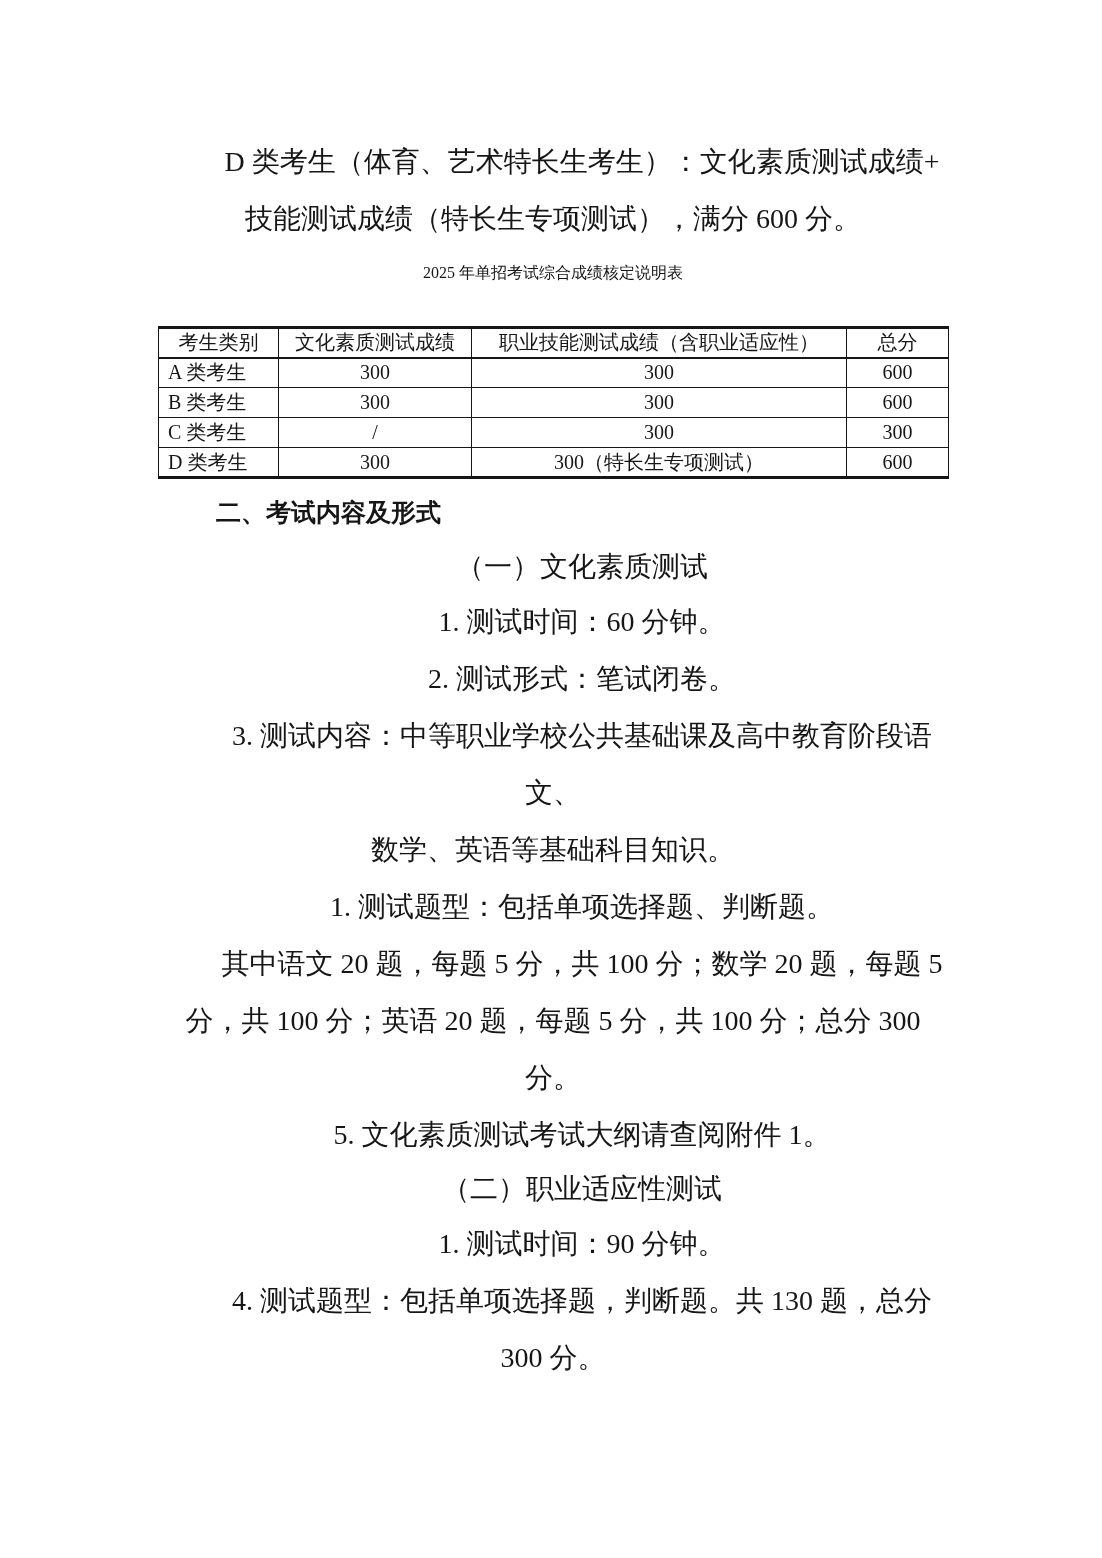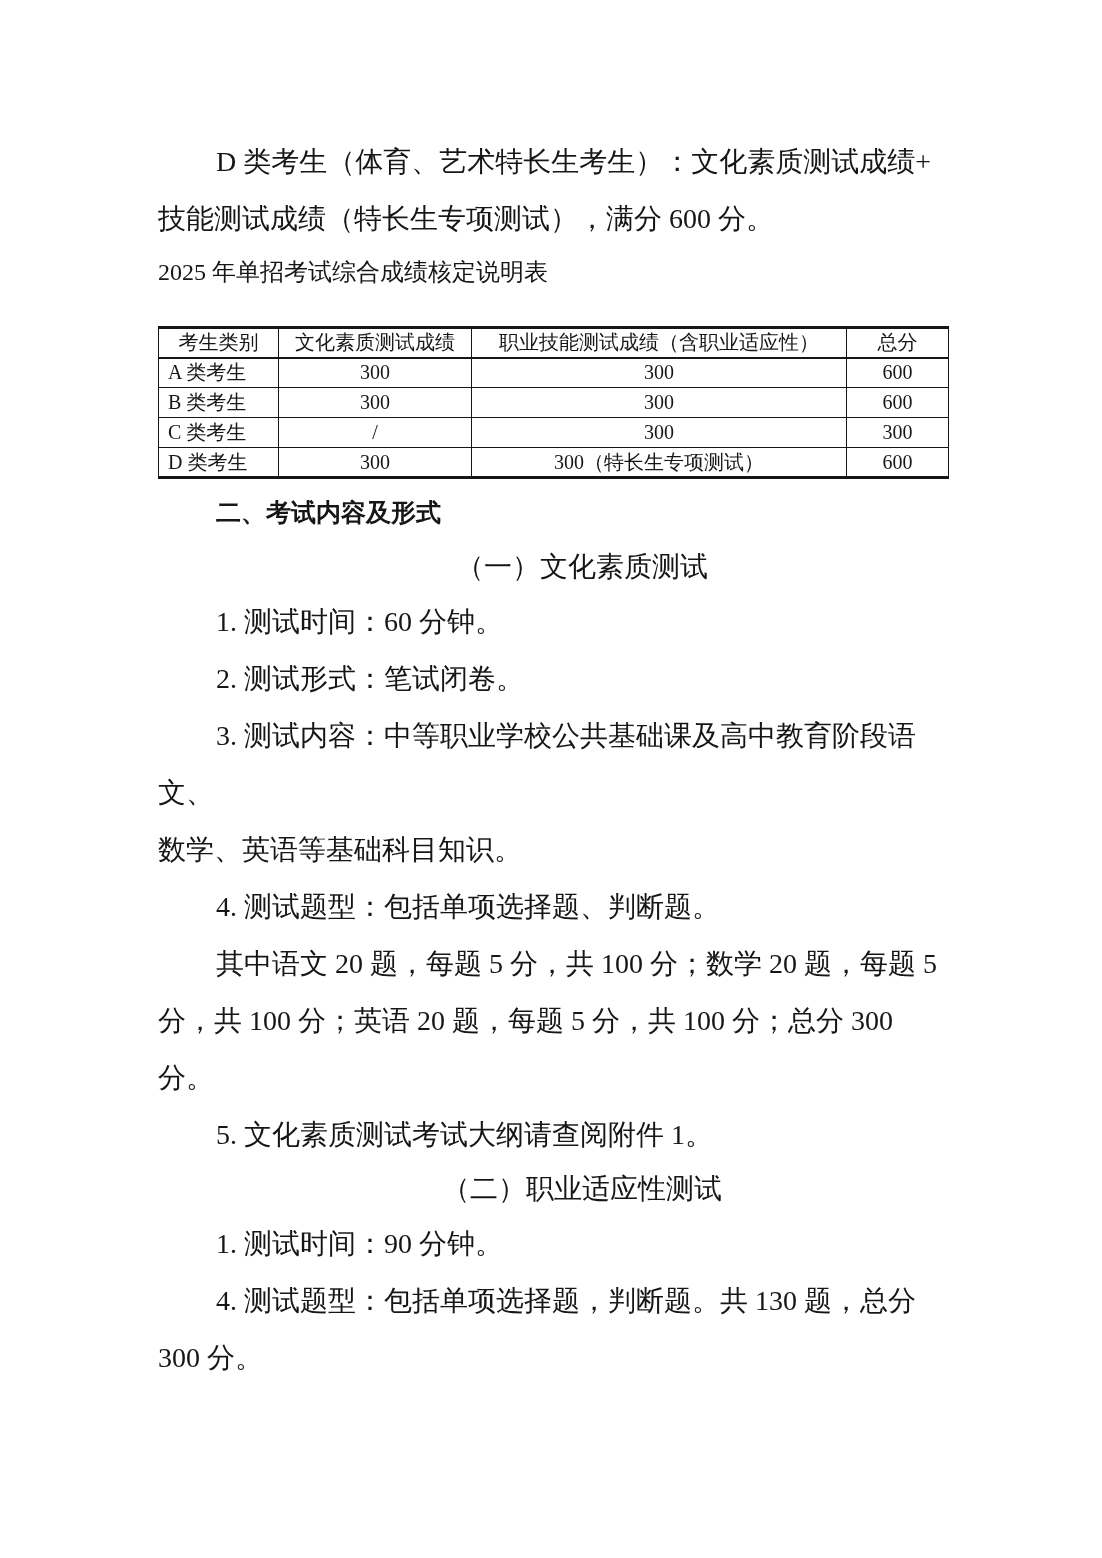--- a/index.html
+++ b/index.html
@@ -15,27 +15,27 @@
   .content {
     position:absolute;
     left:158px; top:133px;
     width:790px;
   }
   .para {
     font-size:28px;
     line-height:57px;
     text-indent:58px;
     white-space:pre-line;
-    text-align:left;
+    text-align:center;
   }
   .caption {
     margin-top:7px;
-    font-size:24px;
+    font-size:16px;
     line-height:37px;
-    text-align:left;
+    text-align:center;
   }
   table.score {
     margin-top:35px;
     width:790px;
     table-layout:fixed;
     border-collapse:collapse;
     border-top:3px solid #161616;
     border-bottom:3px solid #161616;
   }
   table.score th, table.score td {
@@ -122,21 +122,21 @@
     </table>
 
     <h2 class="sec">二、考试内容及形式</h2>
 
     <h3 class="sub">（一）文化素质测试</h3>
 
     <p class="para">1. 测试时间：60 分钟。</p>
     <p class="para">2. 测试形式：笔试闭卷。</p>
     <p class="para">3. 测试内容：中等职业学校公共基础课及高中教育阶段语文、
 数学、英语等基础科目知识。</p>
-    <p class="para">4. 测试题型：包括单项选择题、判断题。</p>
+    <p class="para">1. 测试题型：包括单项选择题、判断题。</p>
     <p class="para">其中语文 20 题，每题 5 分，共 100 分；数学 20 题，每题 5
 分，共 100 分；英语 20 题，每题 5 分，共 100 分；总分 300 分。</p>
     <p class="para">5. 文化素质测试考试大纲请查阅附件 1。</p>
 
     <h3 class="sub">（二）职业适应性测试</h3>
 
     <p class="para">1. 测试时间：90 分钟。</p>
     <p class="para">4. 测试题型：包括单项选择题，判断题。共 130 题，总分
 300 分。</p>
 

